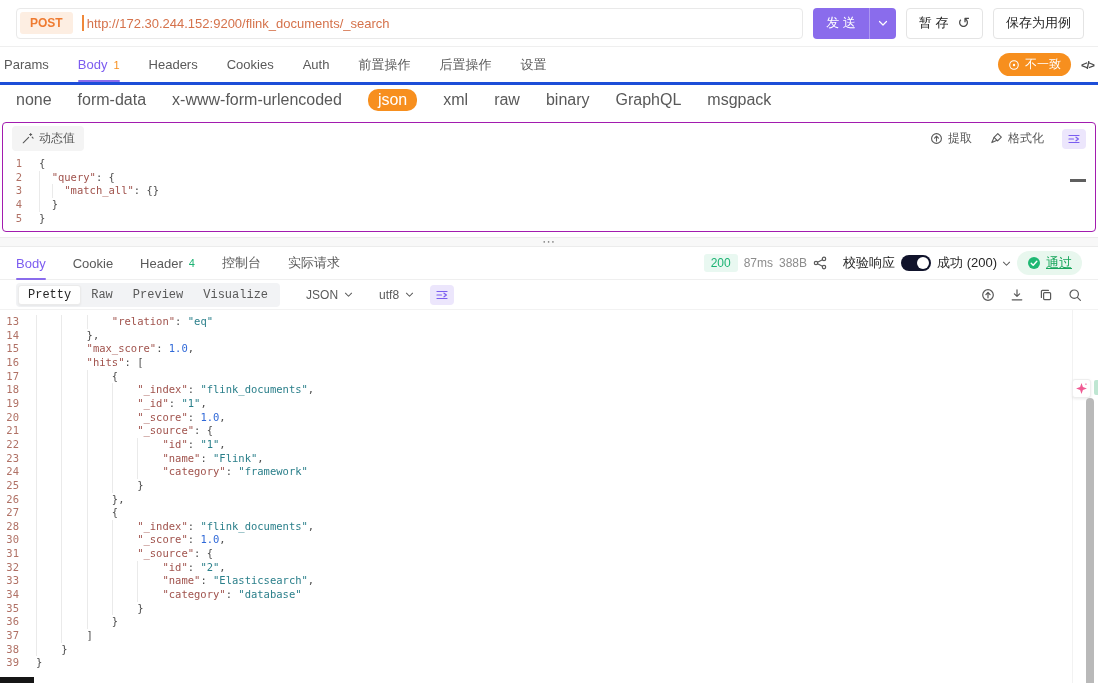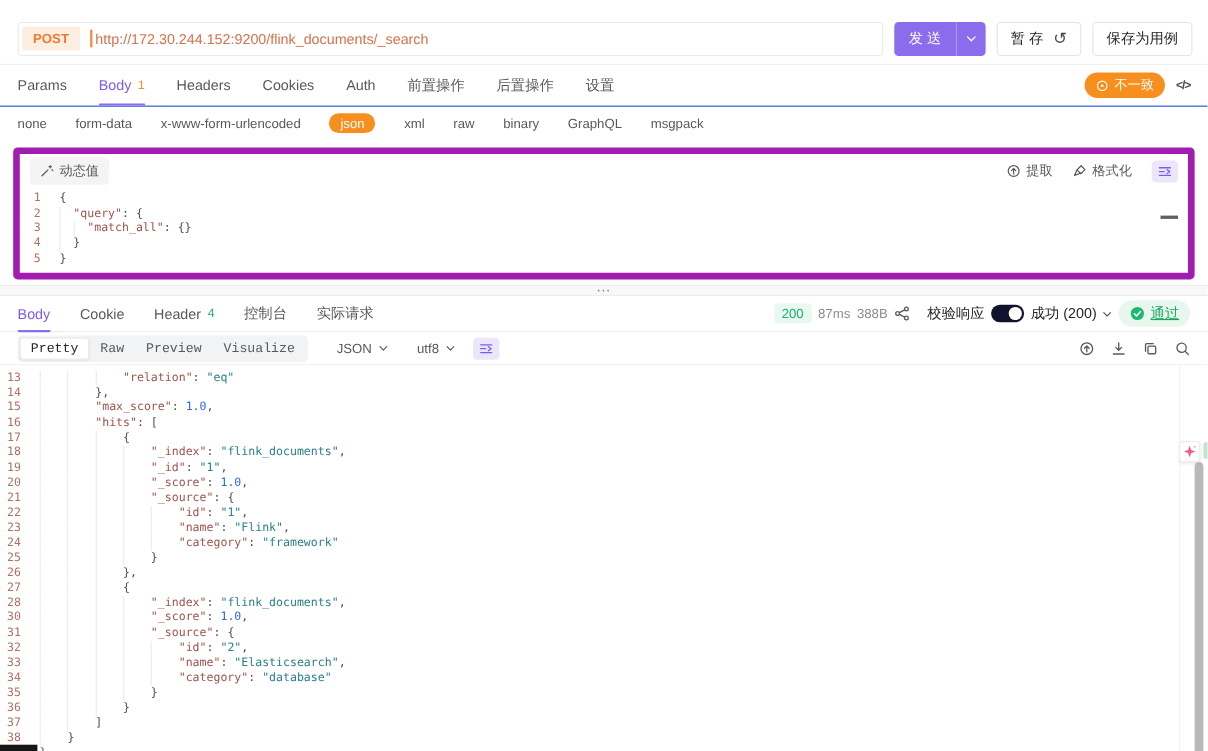--- a/index.html
+++ b/index.html
@@ -1,51 +1,51 @@
 <!DOCTYPE html>
 <html><head>
 <meta charset="utf-8">
 <style>
   *{margin:0;padding:0;box-sizing:border-box;}
   html,body{background:#fff;}
   body{font-family:"Liberation Sans","DejaVu Sans",sans-serif;color:#333;}
   .app{position:relative;width:1098px;height:683px;overflow:hidden;background:#fff;}
 
   
-  .topbar{display:flex;align-items:center;height:47px;padding:0 14px 0 16px;gap:10px;border-bottom:1px solid #efefef;margin-top:12px;}
+  .topbar{display:flex;align-items:center;height:47px;padding:0 14px 0 16px;gap:10px;border-bottom:1px solid #efefef;}
   .url-box{flex:1;display:flex;align-items:center;height:31px;border:1px solid #e9e9e9;border-radius:4px;padding:0 8px 0 3px;min-width:0;background:#fff;}
   .method-badge{background:#fdeee2;color:#ef7b31;font-weight:bold;font-size:12px;padding:4px 10px;border-radius:3px;flex:none;}
   .caret-bar{width:2px;height:16px;background:#f0883a;margin:0 3px 0 9px;flex:none;}
   .url-text{color:#d5724b;font-size:13px;white-space:nowrap;overflow:hidden;}
   .send-btn{display:flex;align-items:stretch;height:31px;background:#8a6cec;border-radius:4px;color:#fff;flex:none;cursor:pointer;}
   .send-main{display:flex;align-items:center;padding:0 13px;font-size:13px;}
   .send-caret{display:flex;align-items:center;padding:0 8px;border-left:1px solid rgba(255,255,255,.3);}
   .btn{display:flex;align-items:center;gap:9px;height:31px;border:1px solid #e4e4e4;border-radius:4px;padding:0 12px;font-size:13px;color:#262626;background:#fff;flex:none;cursor:pointer;}
   .undo-glyph{font-size:15px;color:#4a4a4a;line-height:1;font-family:"DejaVu Sans",sans-serif;}
 
   
-  .tabs-row{display:flex;align-items:center;height:38px;padding:0 16px;border-bottom:1px solid #1d4ed8;}
+  .tabs-row{display:flex;align-items:center;height:38px;padding:0 4px;border-bottom:3px solid #1d4ed8;}
   .tabs{display:flex;align-items:center;gap:29px;height:100%;}
   .tab{position:relative;display:flex;align-items:center;gap:4px;height:100%;font-size:13px;color:#595959;cursor:pointer;}
   .tab.active{color:#7c5cf0;}
   .tab.active::after{content:"";position:absolute;left:0;right:0;bottom:0;height:2px;background:#8a6cec;border-radius:1px;}
   .cnt{font-size:11px;margin-left:2px;}
   .cnt-orange{color:#f78f1e;}
   .cnt-green{color:#1cb373;}
   .tabs-right{margin-left:auto;display:flex;align-items:center;gap:10px;}
   .inconsistent-badge{display:flex;align-items:center;gap:5px;background:#f78f1e;color:#fff;font-size:12px;padding:3px 10px;border-radius:12px;cursor:pointer;}
   .code-glyph{font-size:11px;font-weight:bold;color:#4a4a4a;letter-spacing:-1px;cursor:pointer;}
 
   
   .bt-row{display:flex;align-items:center;height:29px;padding:0 16px;gap:26px;}
-  .bt{font-size:12px;color:#595959;cursor:pointer;white-space:nowrap;}
+  .bt{font-size:16px;color:#595959;cursor:pointer;white-space:nowrap;}
   .bt-active{background:#f78f1e;color:#fff;padding:2px 10px;border-radius:10px;}
 
   
-  .editor-box{position:relative;margin:8px 12px 0;border:6px solid #a21caf;border-radius:4px;}
+  .editor-box{position:relative;margin:8px 2px 0;border:1px solid #a21caf;border-radius:4px;}
   .editor-toolbar{display:flex;align-items:center;height:31px;padding:0 9px;}
   .pill-btn{display:flex;align-items:center;gap:5px;background:#f4f4f4;border-radius:4px;padding:4px 9px;font-size:12px;color:#595959;cursor:pointer;}
   .etb-right{margin-left:auto;display:flex;align-items:center;gap:18px;}
   .icon-label{display:flex;align-items:center;gap:5px;font-size:12px;color:#595959;cursor:pointer;}
   .sq-purple{display:flex;align-items:center;justify-content:center;width:24px;height:20px;background:#ece6fc;border-radius:4px;cursor:pointer;}
 
   
   .code{font-family:"DejaVu Sans Mono","Liberation Mono",monospace;font-size:10.5px;line-height:13.65px;}
   .cl{display:flex;height:13.65px;white-space:pre;}
   .ln{flex:none;width:36px;text-align:right;padding-right:17px;color:#b07165;}

